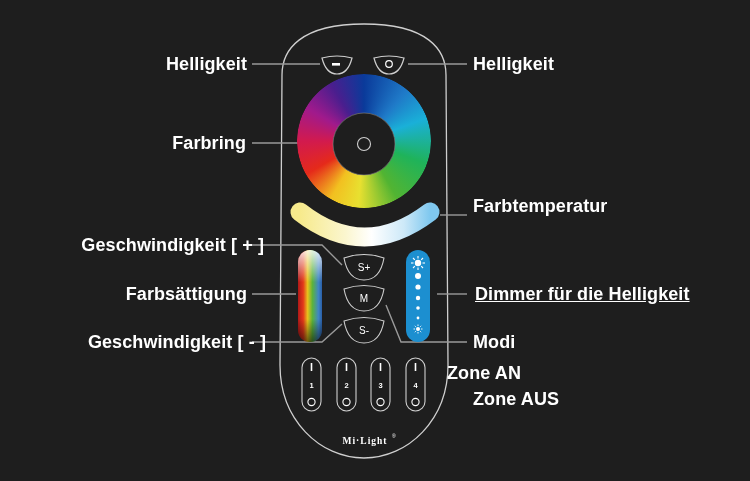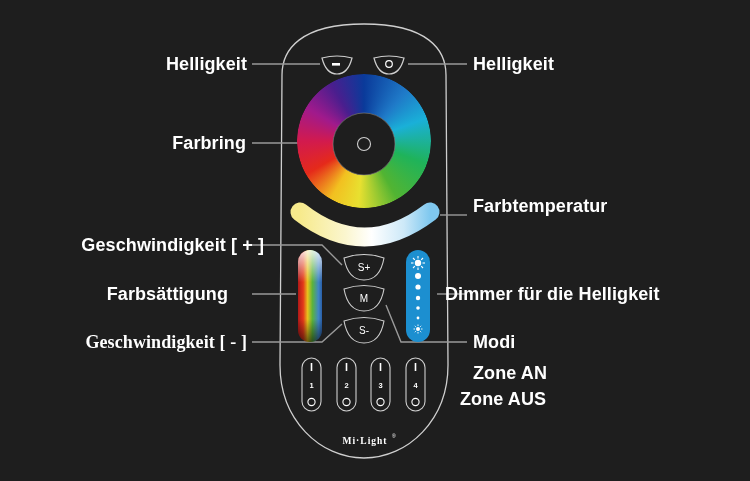--- a/index.html
+++ b/index.html
@@ -158,21 +158,21 @@
     </g>
   </g>
 
   <text x="365" y="444" text-anchor="middle" font-size="9.5" font-weight="bold" fill="#ffffff" font-family="'Liberation Serif', serif" letter-spacing="1">Mi·Light</text>
   <text x="392" y="438" font-size="5" fill="#ffffff">®</text>
 </svg>
 
 <div class="lbl left" style="right:503px; top:54px;">Helligkeit</div>
 <div class="lbl left" style="right:504px; top:133px;">Farbring</div>
 <div class="lbl left" style="right:486px; top:235px;">Geschwindigkeit [ + ]</div>
-<div class="lbl left" style="right:522px; top:284px;text-align:right;">Farbsättigung</div>
-<div class="lbl left" style="right:503px; top:332px;font-family:Liberation Serif, serif;">Geschwindigkeit [ - ]</div>
+<div class="lbl left" style="right:503px; top:284px;text-align:right;">Farbsättigung</div>
+<div class="lbl left" style="right:484px; top:332px;">Geschwindigkeit [ - ]</div>
 
 <div class="lbl" style="left:473px; top:54px;">Helligkeit</div>
 <div class="lbl" style="left:473px; top:196px;">Farbtemperatur</div>
-<div class="lbl" style="left:445px; top:284px;">Dimmer für die Helligkeit</div>
+<div class="lbl" style="left:475px; top:284px;text-decoration:underline;">Dimmer für die Helligkeit</div>
 <div class="lbl" style="left:473px; top:332px;">Modi</div>
-<div class="lbl" style="left:473px; top:363px;text-align:center;">Zone AN</div>
-<div class="lbl" style="left:460px; top:389px;">Zone AUS</div>
+<div class="lbl" style="left:447px; top:363px;text-align:center;">Zone AN</div>
+<div class="lbl" style="left:473px; top:389px;">Zone AUS</div>
 
 </body></html>

